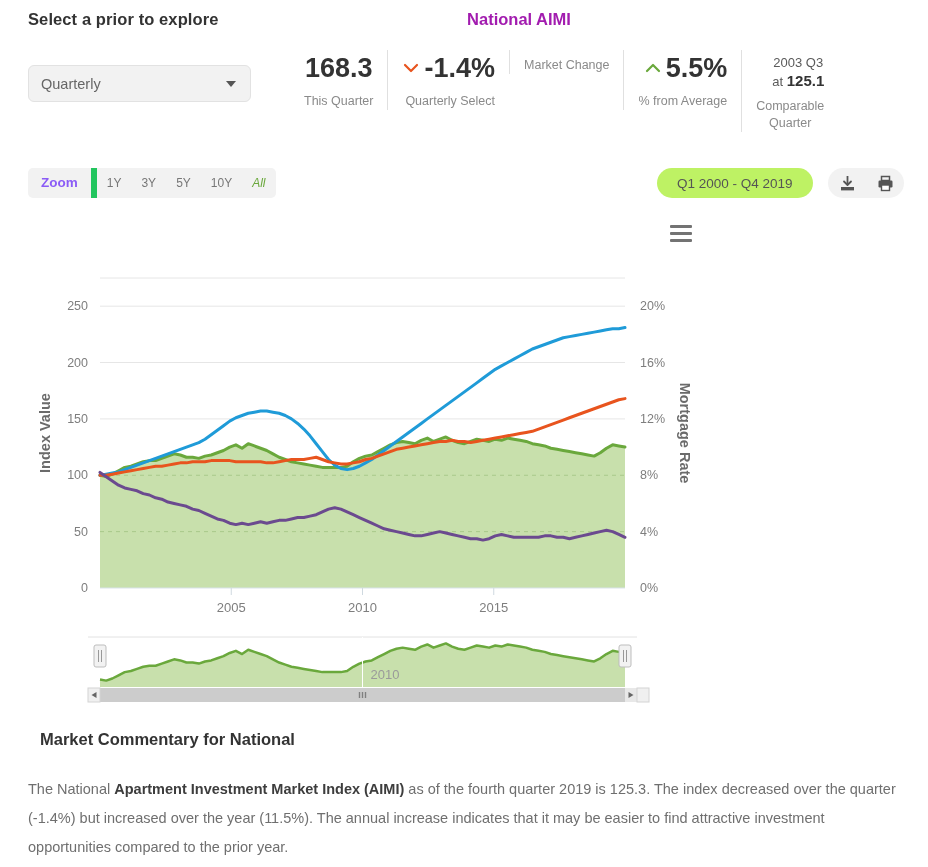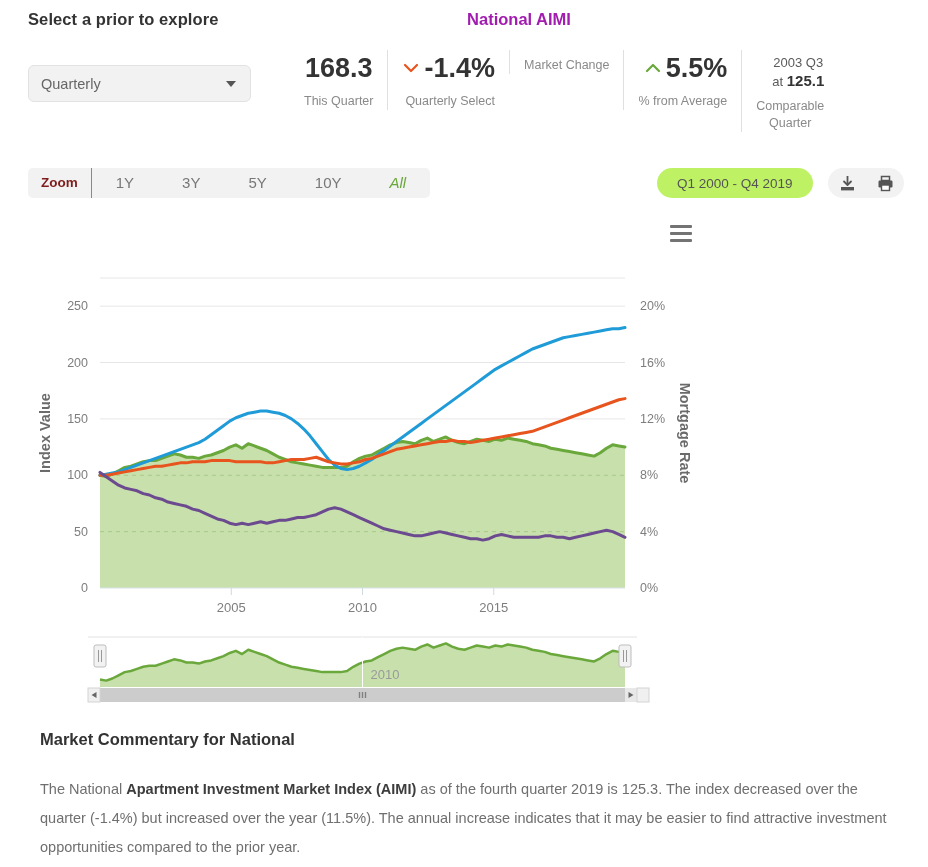--- a/index.html
+++ b/index.html
@@ -77,26 +77,26 @@
   .stat-cq b { font-size: 15px; color: #333; font-weight: bold; }
 
   
   .chart-toolbar { position: absolute; left: 0; top: 168px; width: 928px; height: 38px; }
   .zoom-group {
     position: absolute; left: 28px; top: 0;
     height: 30px; background: #f2f2f2; border-radius: 5px;
     display: flex; align-items: center; overflow: hidden;
   }
   .zoom-lbl {
-    font-size: 13.5px; font-weight: bold; color: #7f1d1d;
+    font-size: 13.5px; font-weight: bold; color: #8b5cf6;
     padding: 0 13px; line-height: 30px;
-    border-right: 1px solid #22c55e;
+    border-right: 6px solid #22c55e;
   }
   .zoom-btn {
-    font-size: 15px; color: #777777; padding: 0 24px;
+    font-size: 12px; color: #777777; padding: 0 10px;
     line-height: 30px; cursor: pointer;
   }
   .zoom-btn:first-of-type { margin-left: 6px; }
   .zoom-btn.active { color: #6aa83c; font-style: italic; }
 
   .range-pill {
     position: absolute; left: 657px; top: 0;
     height: 30px; background: #bef264; border-radius: 15px;
     display: flex; align-items: center; padding: 0 20px;
     font-size: 13.5px; color: #555555; cursor: pointer;
@@ -119,21 +119,21 @@
     margin-bottom: 4px; border-radius: 1px;
   }
   .chart-svg { position: absolute; left: 0; top: 0; }
 
   
   .commentary { position: absolute; left: 28px; top: 730px; width: 880px; }
   .commentary h3 {
     margin: 0 0 26px 12px; font-size: 16.5px; font-weight: bold; color: #333333;
   }
   .commentary p {
-    margin: 12px; font-size: 14.5px; line-height: 29px; color: #6f6f6f;
+    margin: 0; font-size: 14.5px; line-height: 29px; color: #6f6f6f;
     max-width: 880px;
   }
   .commentary p b { color: #3d3d3d; font-weight: bold; }
 </style>
 </head>
 <body>
 
 <div class="header">
 
   <div class="select-heading">Select a prior to explore</div>

